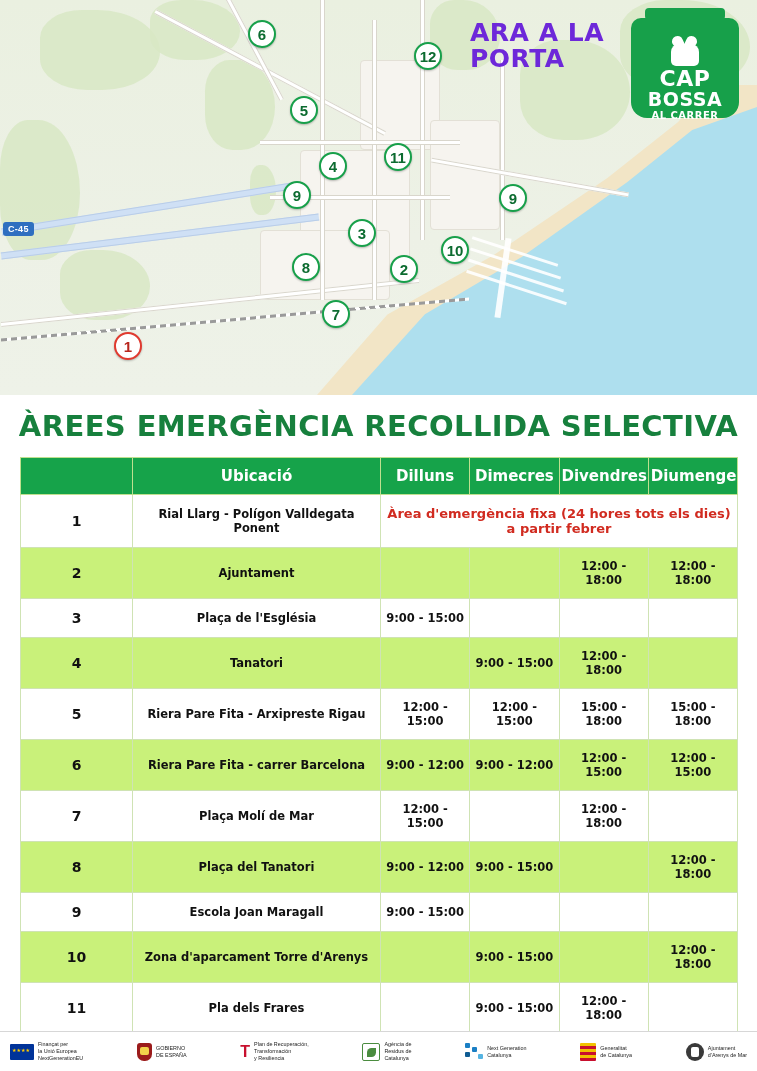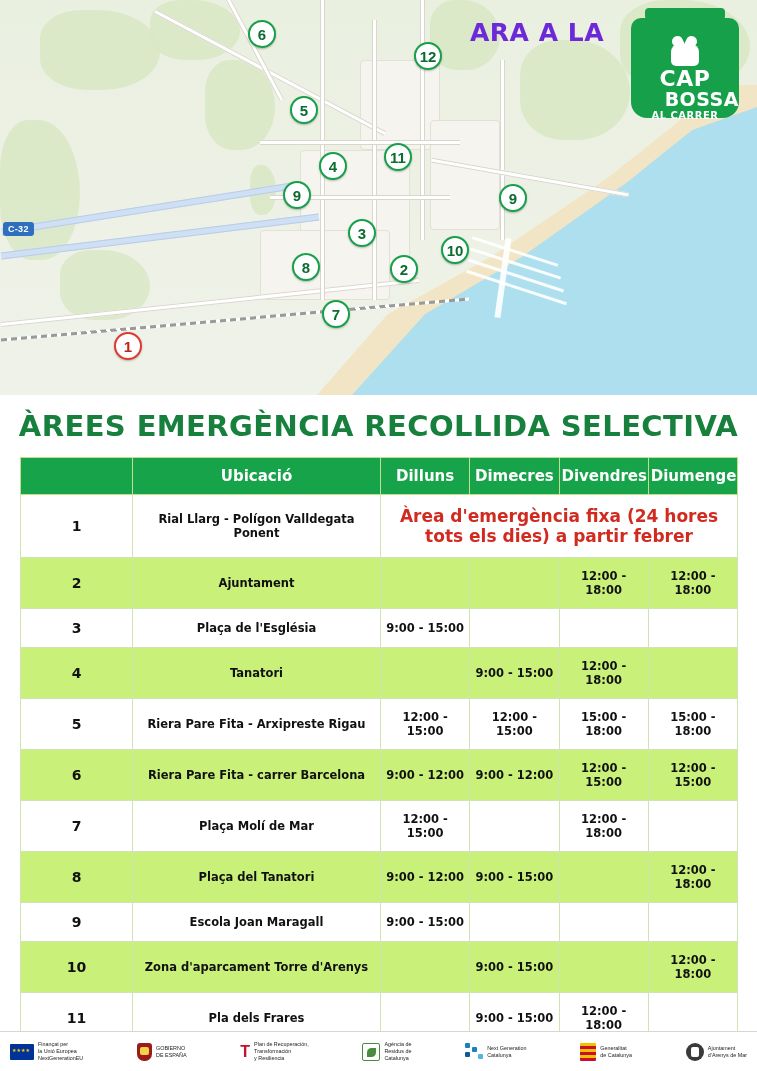--- a/index.html
+++ b/index.html
@@ -160,21 +160,21 @@
     position: absolute;
     left: 0; top: 50px;
     width: 108px;
     text-align: center;
     color: #ffffff;
     font-family: "DejaVu Sans", sans-serif;
     font-weight: bold;
     line-height: 1.0;
   }
   .logo-text .l1 { font-size: 22px; letter-spacing: .5px; }
-  .logo-text .l2 { font-size: 19px; letter-spacing: .5px; text-align: right; }
+  .logo-text .l2 { font-size: 19px; letter-spacing: .5px; }
   .logo-text .l3 { font-size: 10px; letter-spacing: .5px; margin-top: 2px; }
 
   
   .pier {
     position: absolute;
     background: #ffffff;
     height: 3px;
     opacity: .9;
   }
 
@@ -224,21 +224,21 @@
     padding: 11px 2px;
     color: #111111;
     font-family: "DejaVu Sans", sans-serif;
   }
   tbody tr.alt td { background: #c9f17a; }
   tbody tr.white td { background: #ffffff; }
   td.num { font-size: 14px; }
   td.loc { font-size: 11.5px; }
   td.fixed-note {
     color: #d12b20;
-    font-size: 17px;
+    font-size: 13px;
   }
   col.c-num { width: 112px; }
   col.c-loc { width: 248px; }
   col.c-day { width: 89.25px; }
 
   
   .footer {
     position: absolute;
     left: 0; bottom: 0;
     width: 757px;
@@ -377,24 +377,25 @@
     <div class="road" style="left:430px;top:175px;width:200px;transform:rotate(10deg);"></div>
     <div class="rail" style="left:0px;top:318px;width:470px;transform:rotate(-5deg);"></div>
 
     <div class="pier" style="left:470px;top:250px;width:90px;transform:rotate(18deg);"></div>
     <div class="pier" style="left:468px;top:262px;width:95px;transform:rotate(18deg);"></div>
     <div class="pier" style="left:466px;top:274px;width:100px;transform:rotate(18deg);"></div>
     <div class="pier" style="left:464px;top:286px;width:105px;transform:rotate(18deg);"></div>
     <div class="pier" style="left:500px;top:238px;width:6px;height:80px;transform:rotate(8deg);"></div>
   </div>
 
-  <div class="c32-badge">C-32</div>
+  <div class="c32-badge">C-45</div>
 
   <div class="slogan">
     <div>ARA A LA</div>
+    <div>PORTA</div>
   </div>
 
   <div class="logo">
     <div class="logo-lid"></div>
     <div class="logo-body">
       <div class="logo-bag">
         <div class="tie1"></div>
           <div class="tie2"></div>
           <div class="bag"></div>
       </div>

